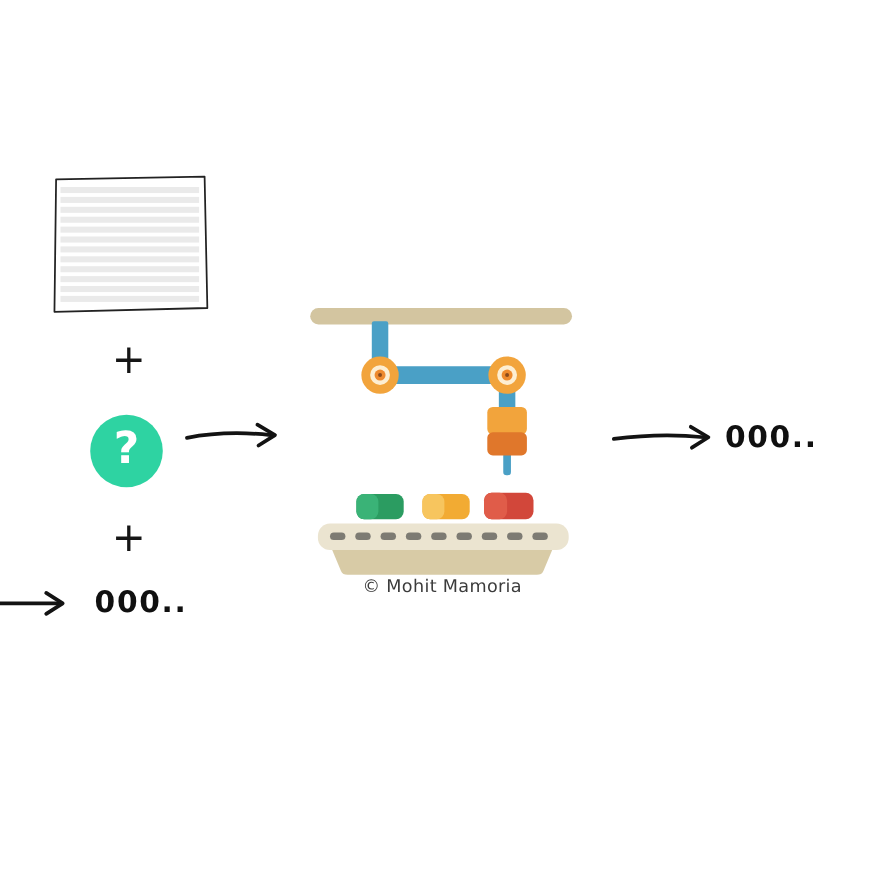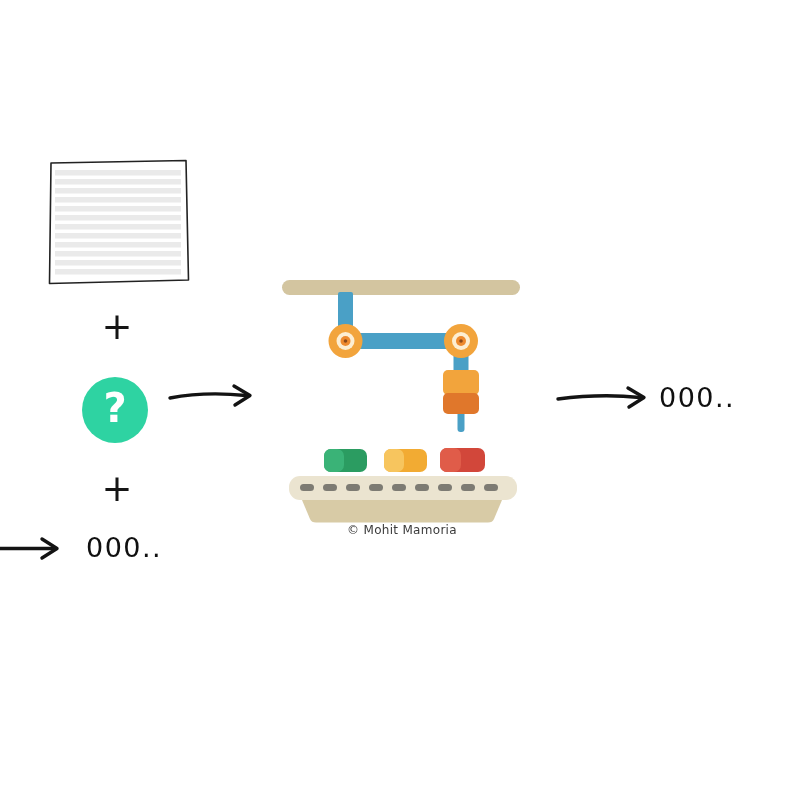--- a/index.html
+++ b/index.html
@@ -15,27 +15,27 @@
 
   .qcircle  { left:82px; top:377px; width:66px; height:66px; border-radius:50%;
               background:var(--question-circle,#2ed3a2);
               display:flex; align-items:center; justify-content:center; }
   .qcircle span { color:#ffffff; font-size:40px; font-weight:bold; transform:translateY(-2px); }
 
   .arrow-left  { left:0px;   top:533px; }
   .arrow-mid   { left:166px; top:377px; }
   .arrow-right { left:554px; top:379px; }
 
-  .seq { font-size:27px; font-weight:400; letter-spacing:1.5px; color:#101010; line-height:34px; }
+  .seq { font-size:27px; font-weight:700; letter-spacing:1.5px; color:#101010; line-height:34px; }
   .seq-left  { left:86px;  top:531px; }
   .seq-right { left:659px; top:381px; }
 
   .machine { left:272px; top:260px; }
   .credit  { left:262px; top:523px; width:280px; text-align:center;
-             font-size:12px; color:#3b3b3b; letter-spacing:.3px; }
+             font-size:16px; color:#3b3b3b; letter-spacing:.3px; }
 
   svg { display:block; }
   .ink-stroke { stroke:var(--ink,#131313); fill:none; stroke-width:3.4; stroke-linecap:round; stroke-linejoin:round; }
 </style>
 </head>
 <body>
 
 <div class="canvas">
 
   <svg class="abs doc" viewBox="0 0 145 130" width="145" height="130">

